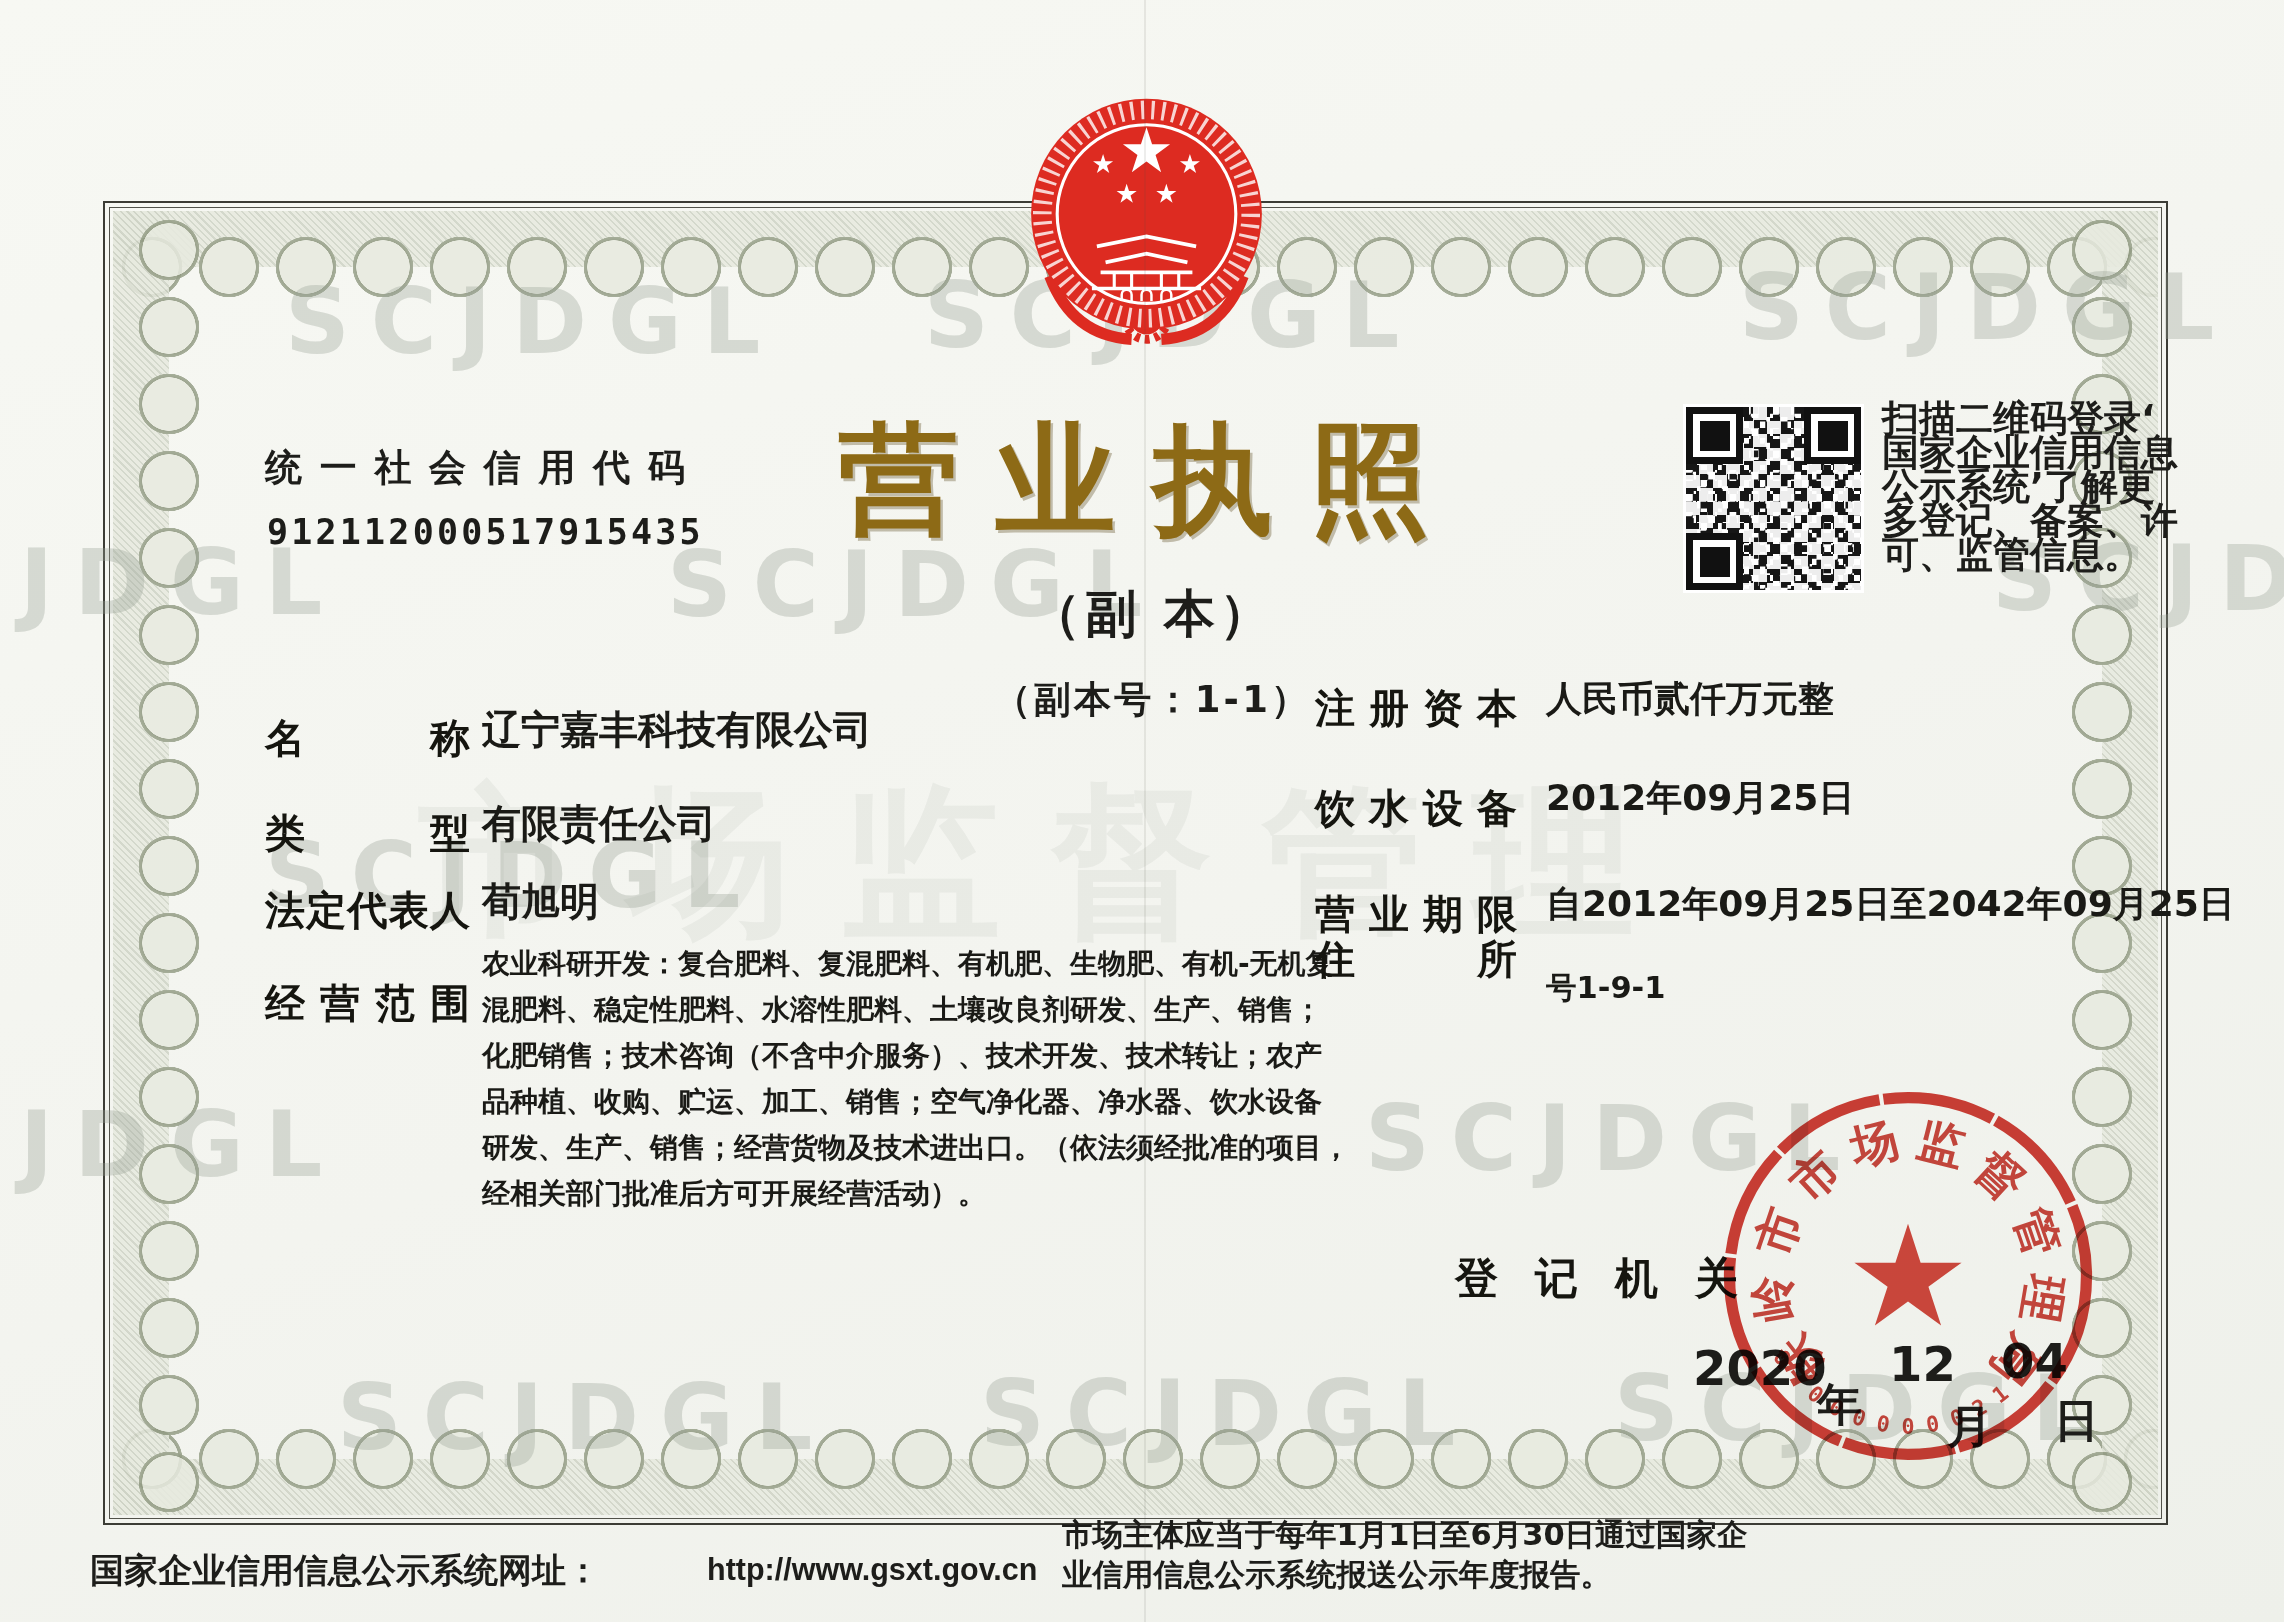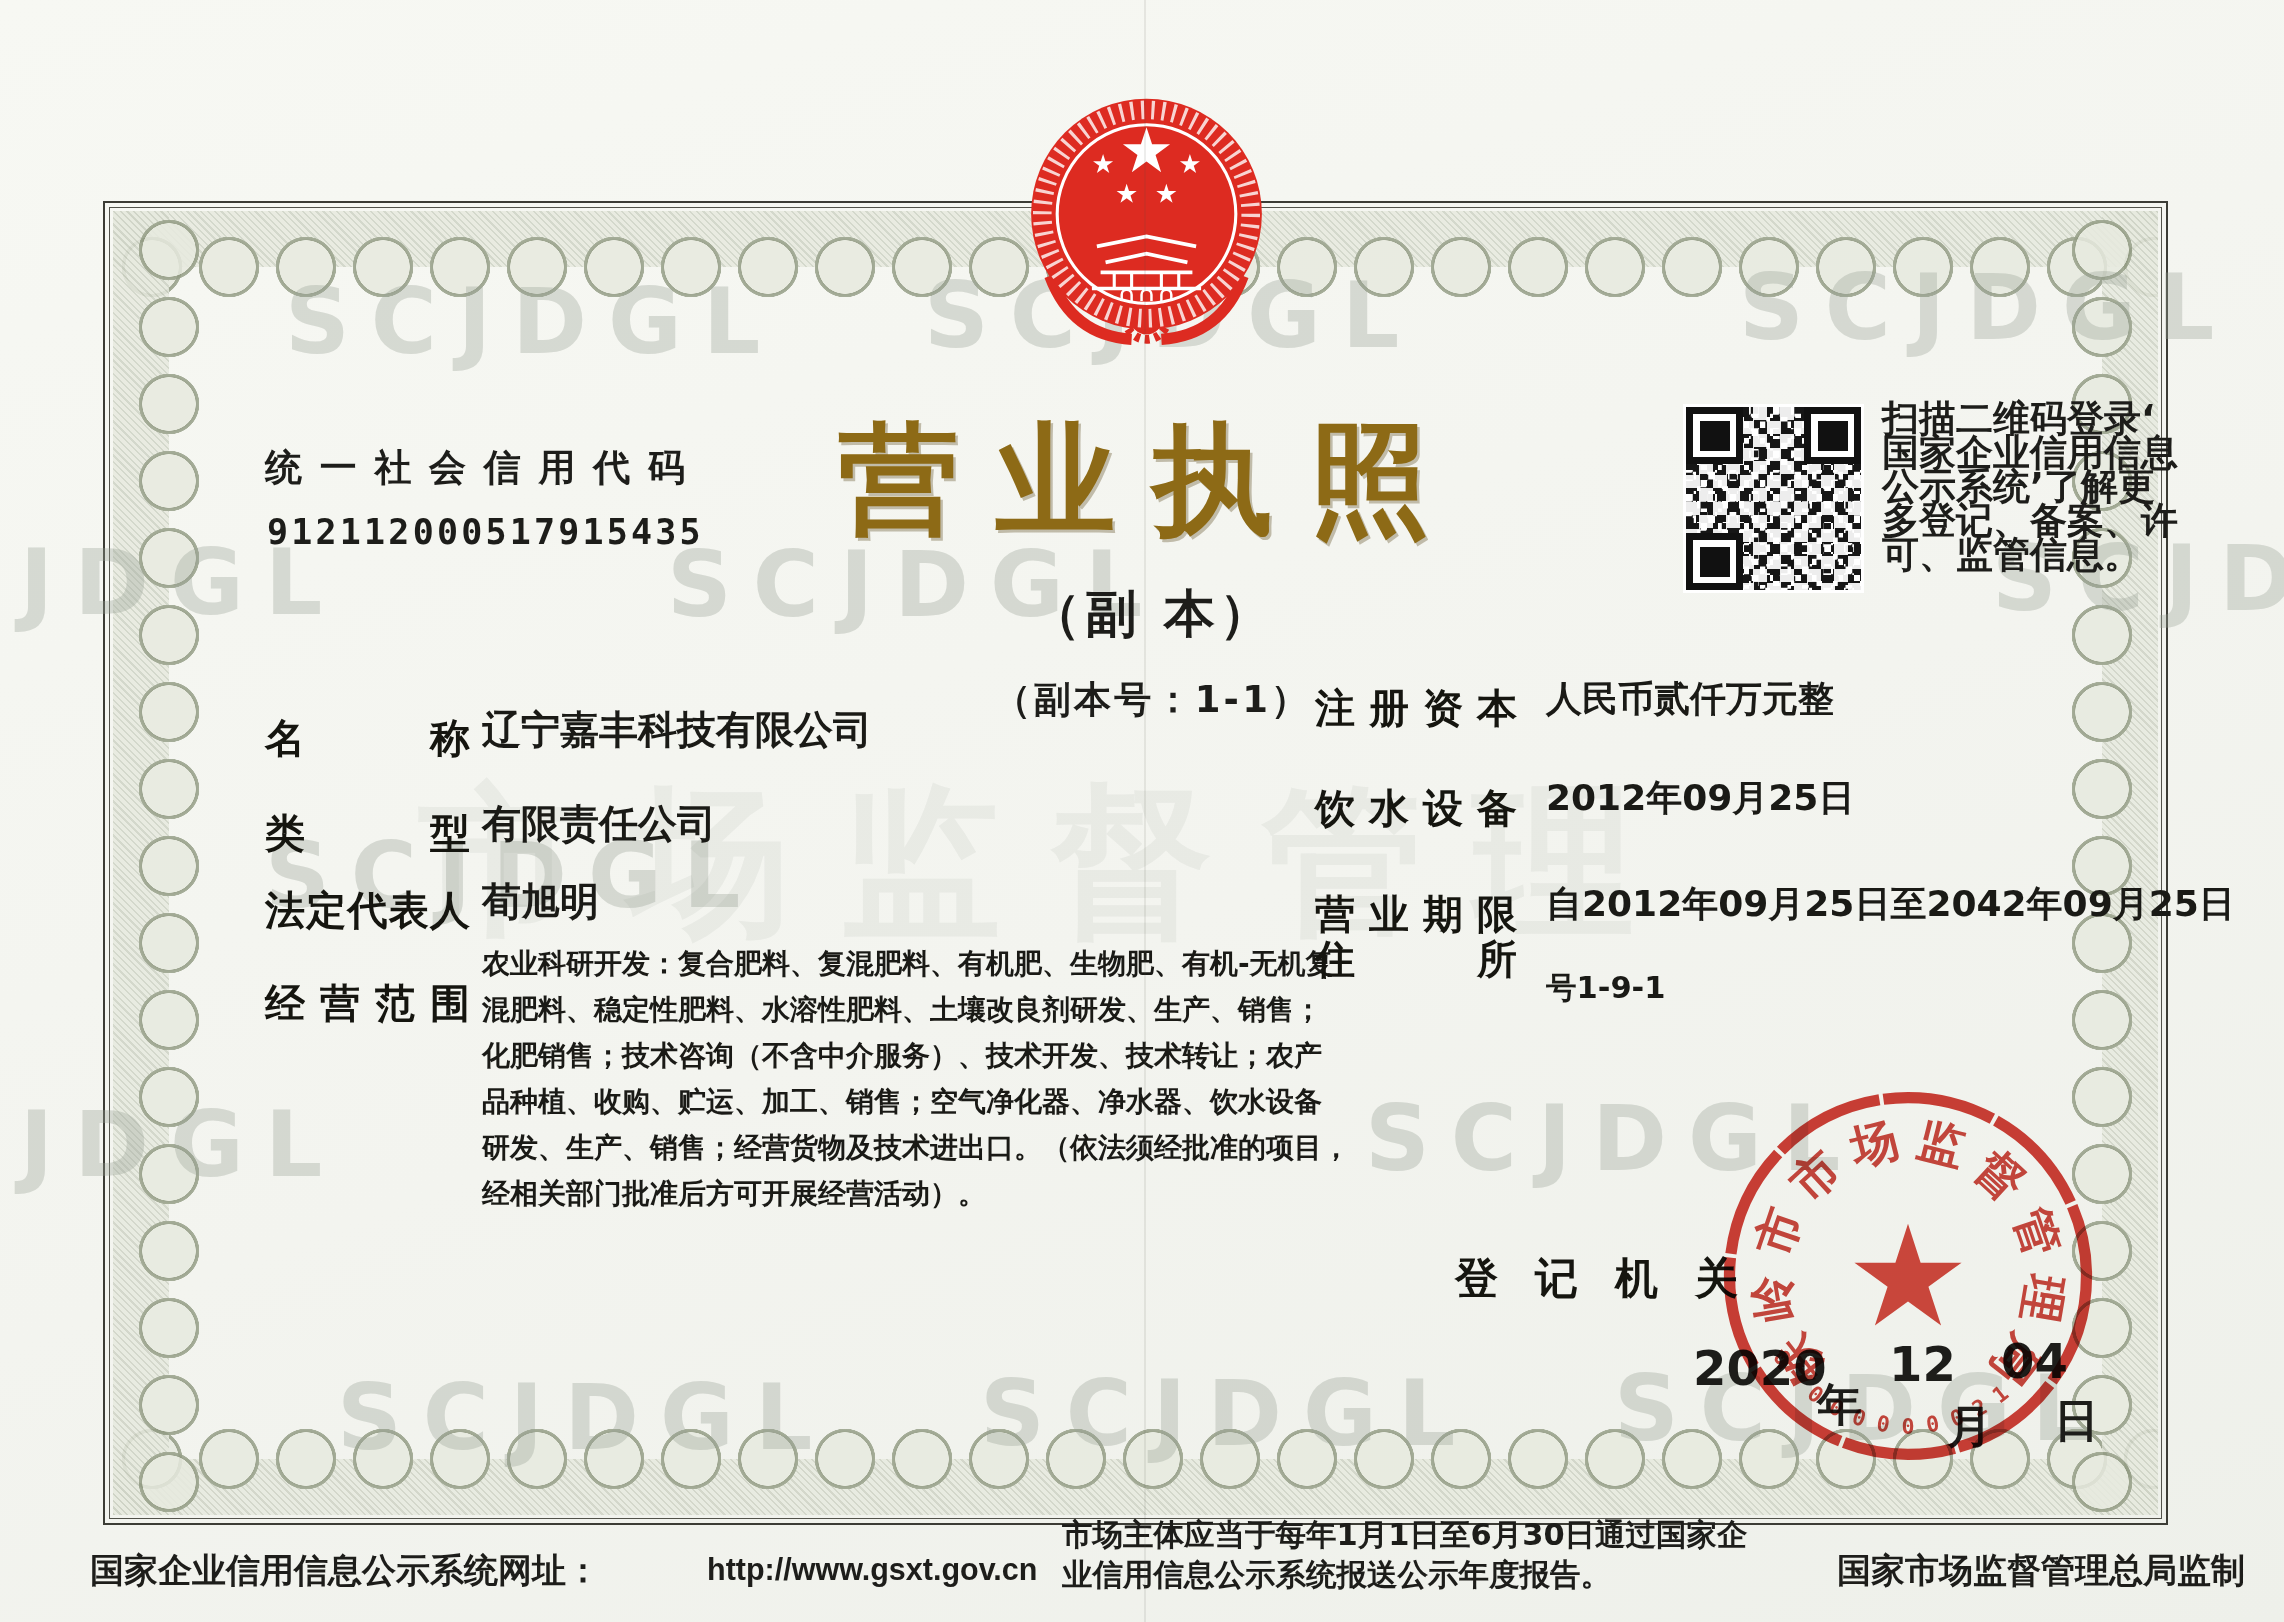--- a/index.html
+++ b/index.html
@@ -238,17 +238,16 @@
         <text x="250" y="446" transform="rotate(47.5 250 250)">7</text>
         <text x="250" y="446" transform="rotate(57 250 250)">0</text>
       </g>
     </svg>
   </div>
 
   <div class="abs foot" style="left:90px;top:1548px;font-size:34px;font-weight:600">国家企业信用信息公示系统网址：</div>
   <div class="abs foot" style="left:707px;top:1552px;font-size:30.5px;font-weight:700;font-family:Liberation Sans, sans-serif">http://www.gsxt.gov.cn</div>
   <div class="abs foot" style="left:1062px;top:1515px;font-size:30.5px;font-weight:600">市场主体应当于每年1月1日至6月30日通过国家企</div>
   <div class="abs foot" style="left:1062px;top:1555px;font-size:30.5px;font-weight:600">业信用信息公示系统报送公示年度报告。</div>
-  <div class="abs foot" style="left:1837px;top:1548px;font-size:34px;font-weight:700">国家市场监督管理总局监制</div>
 
   <div class="fold"></div>
 </div>
 
 
 </body></html>

